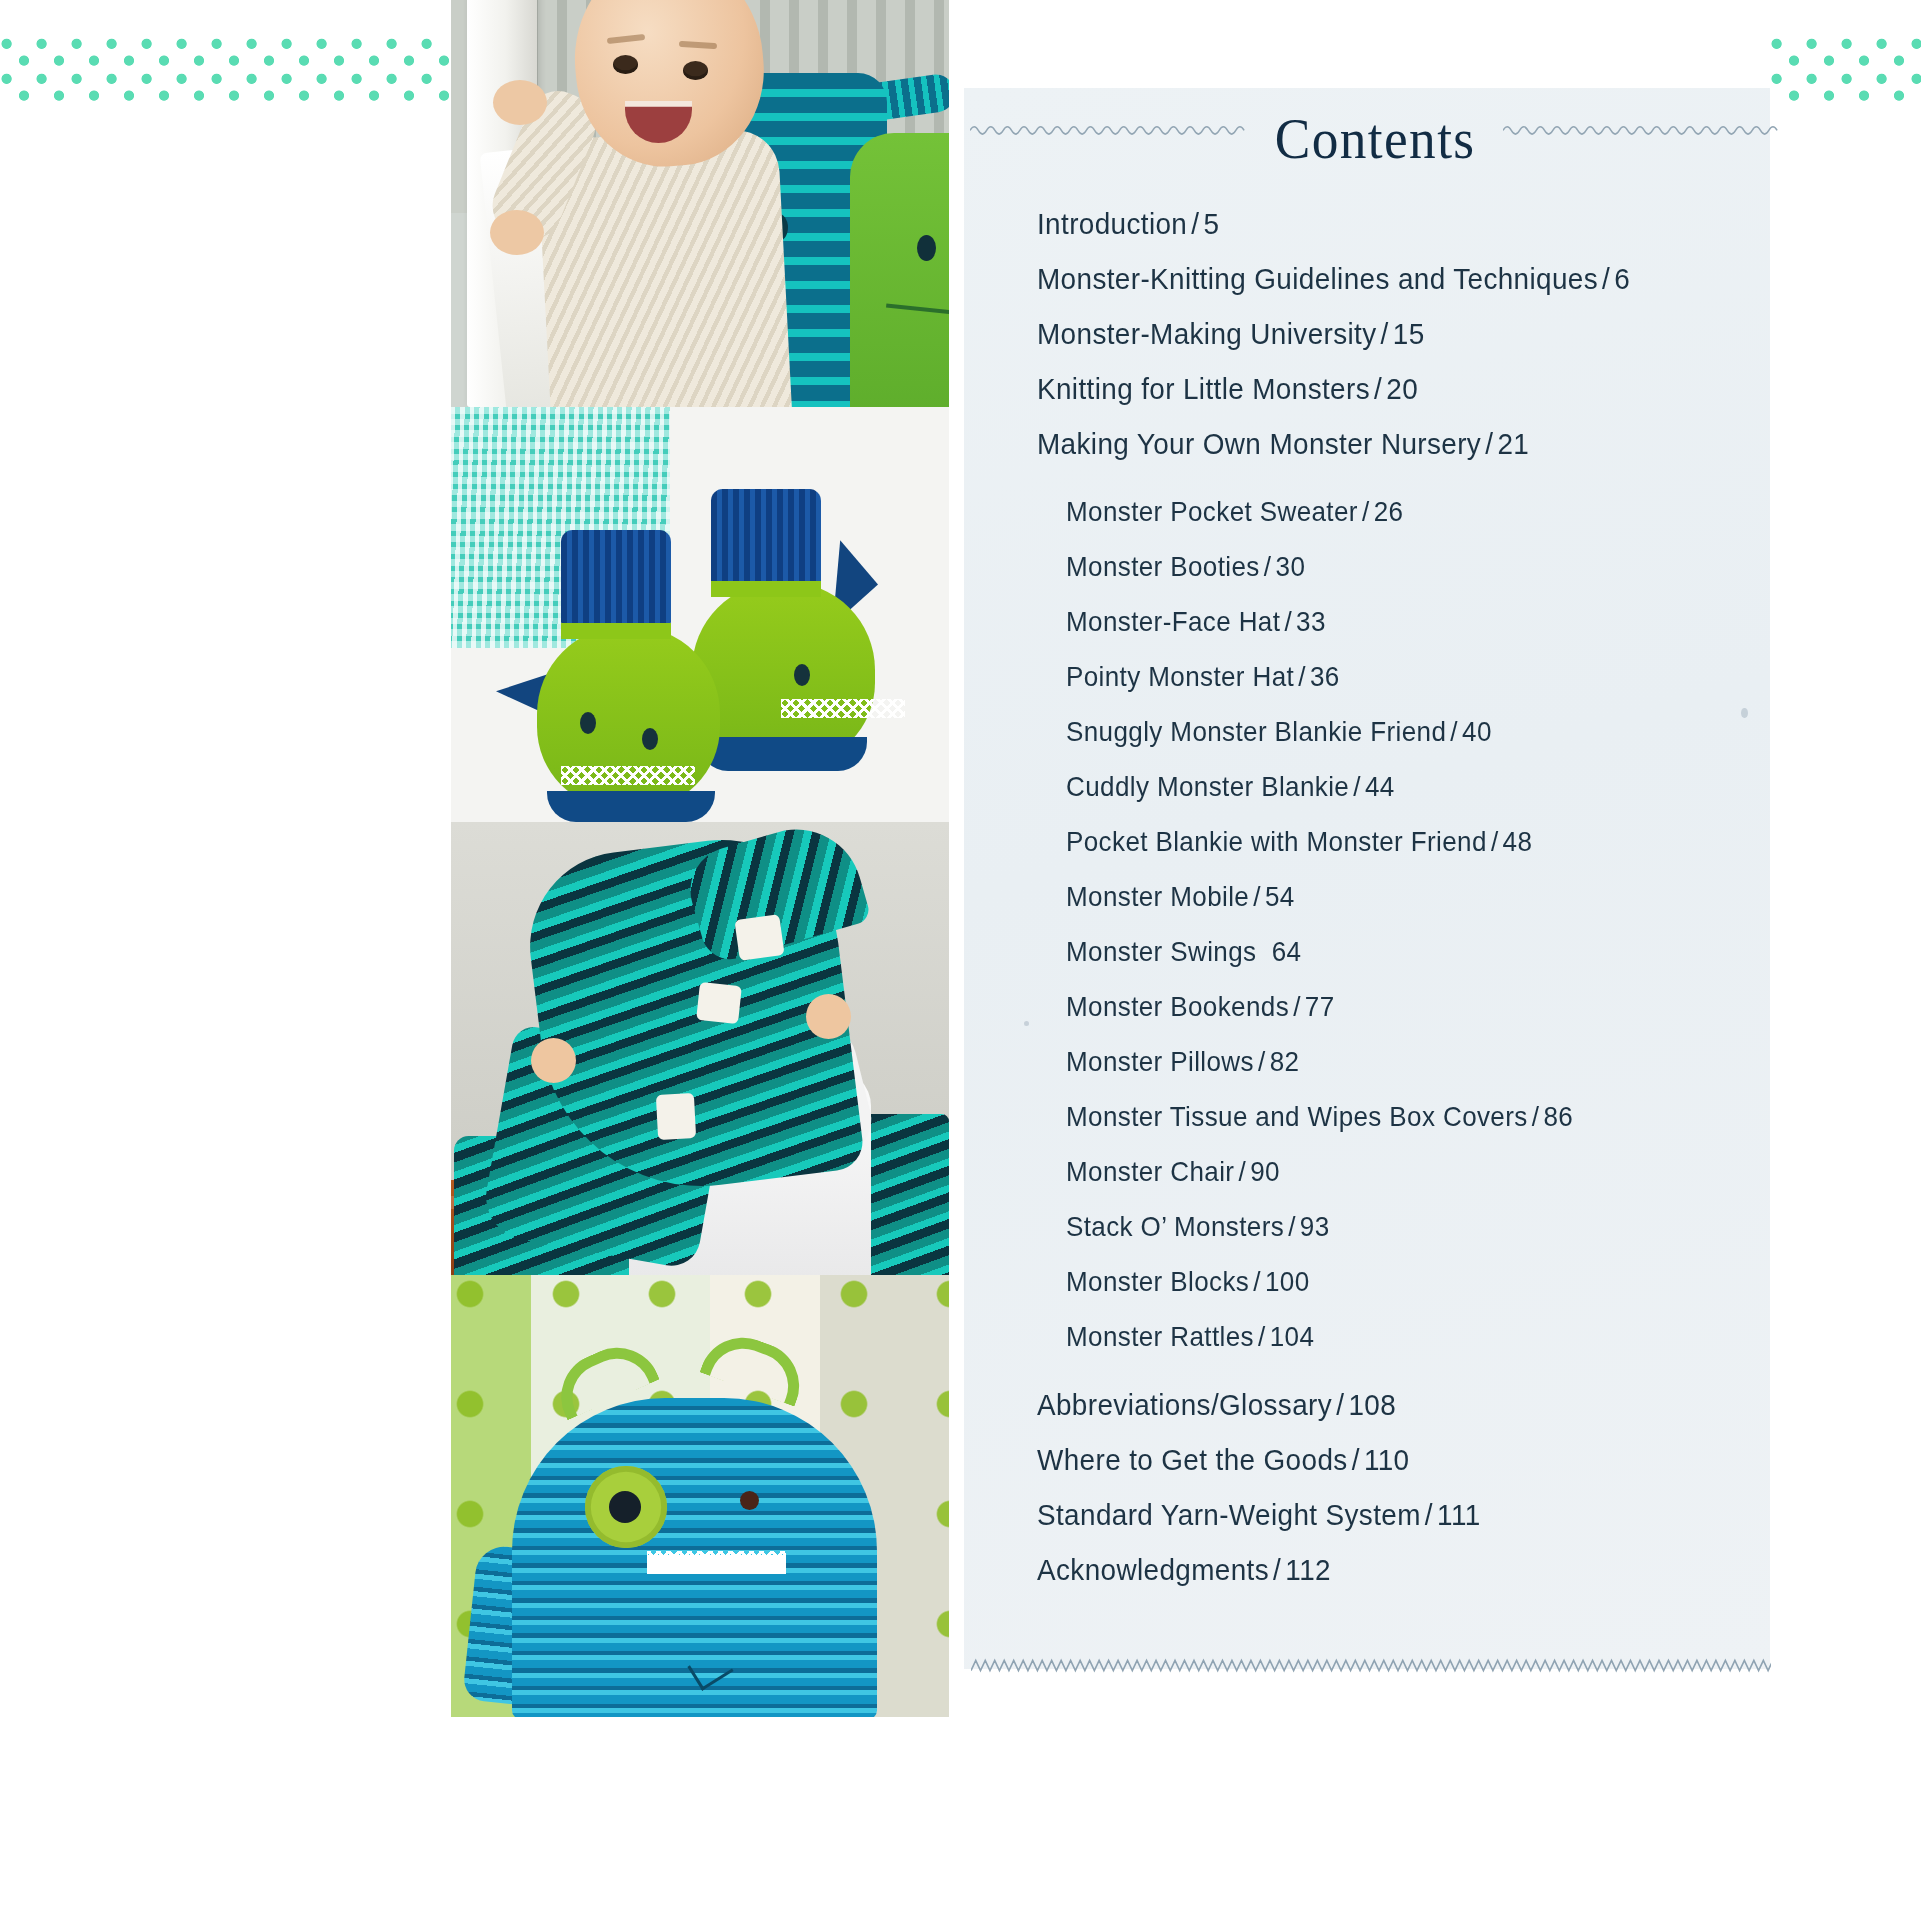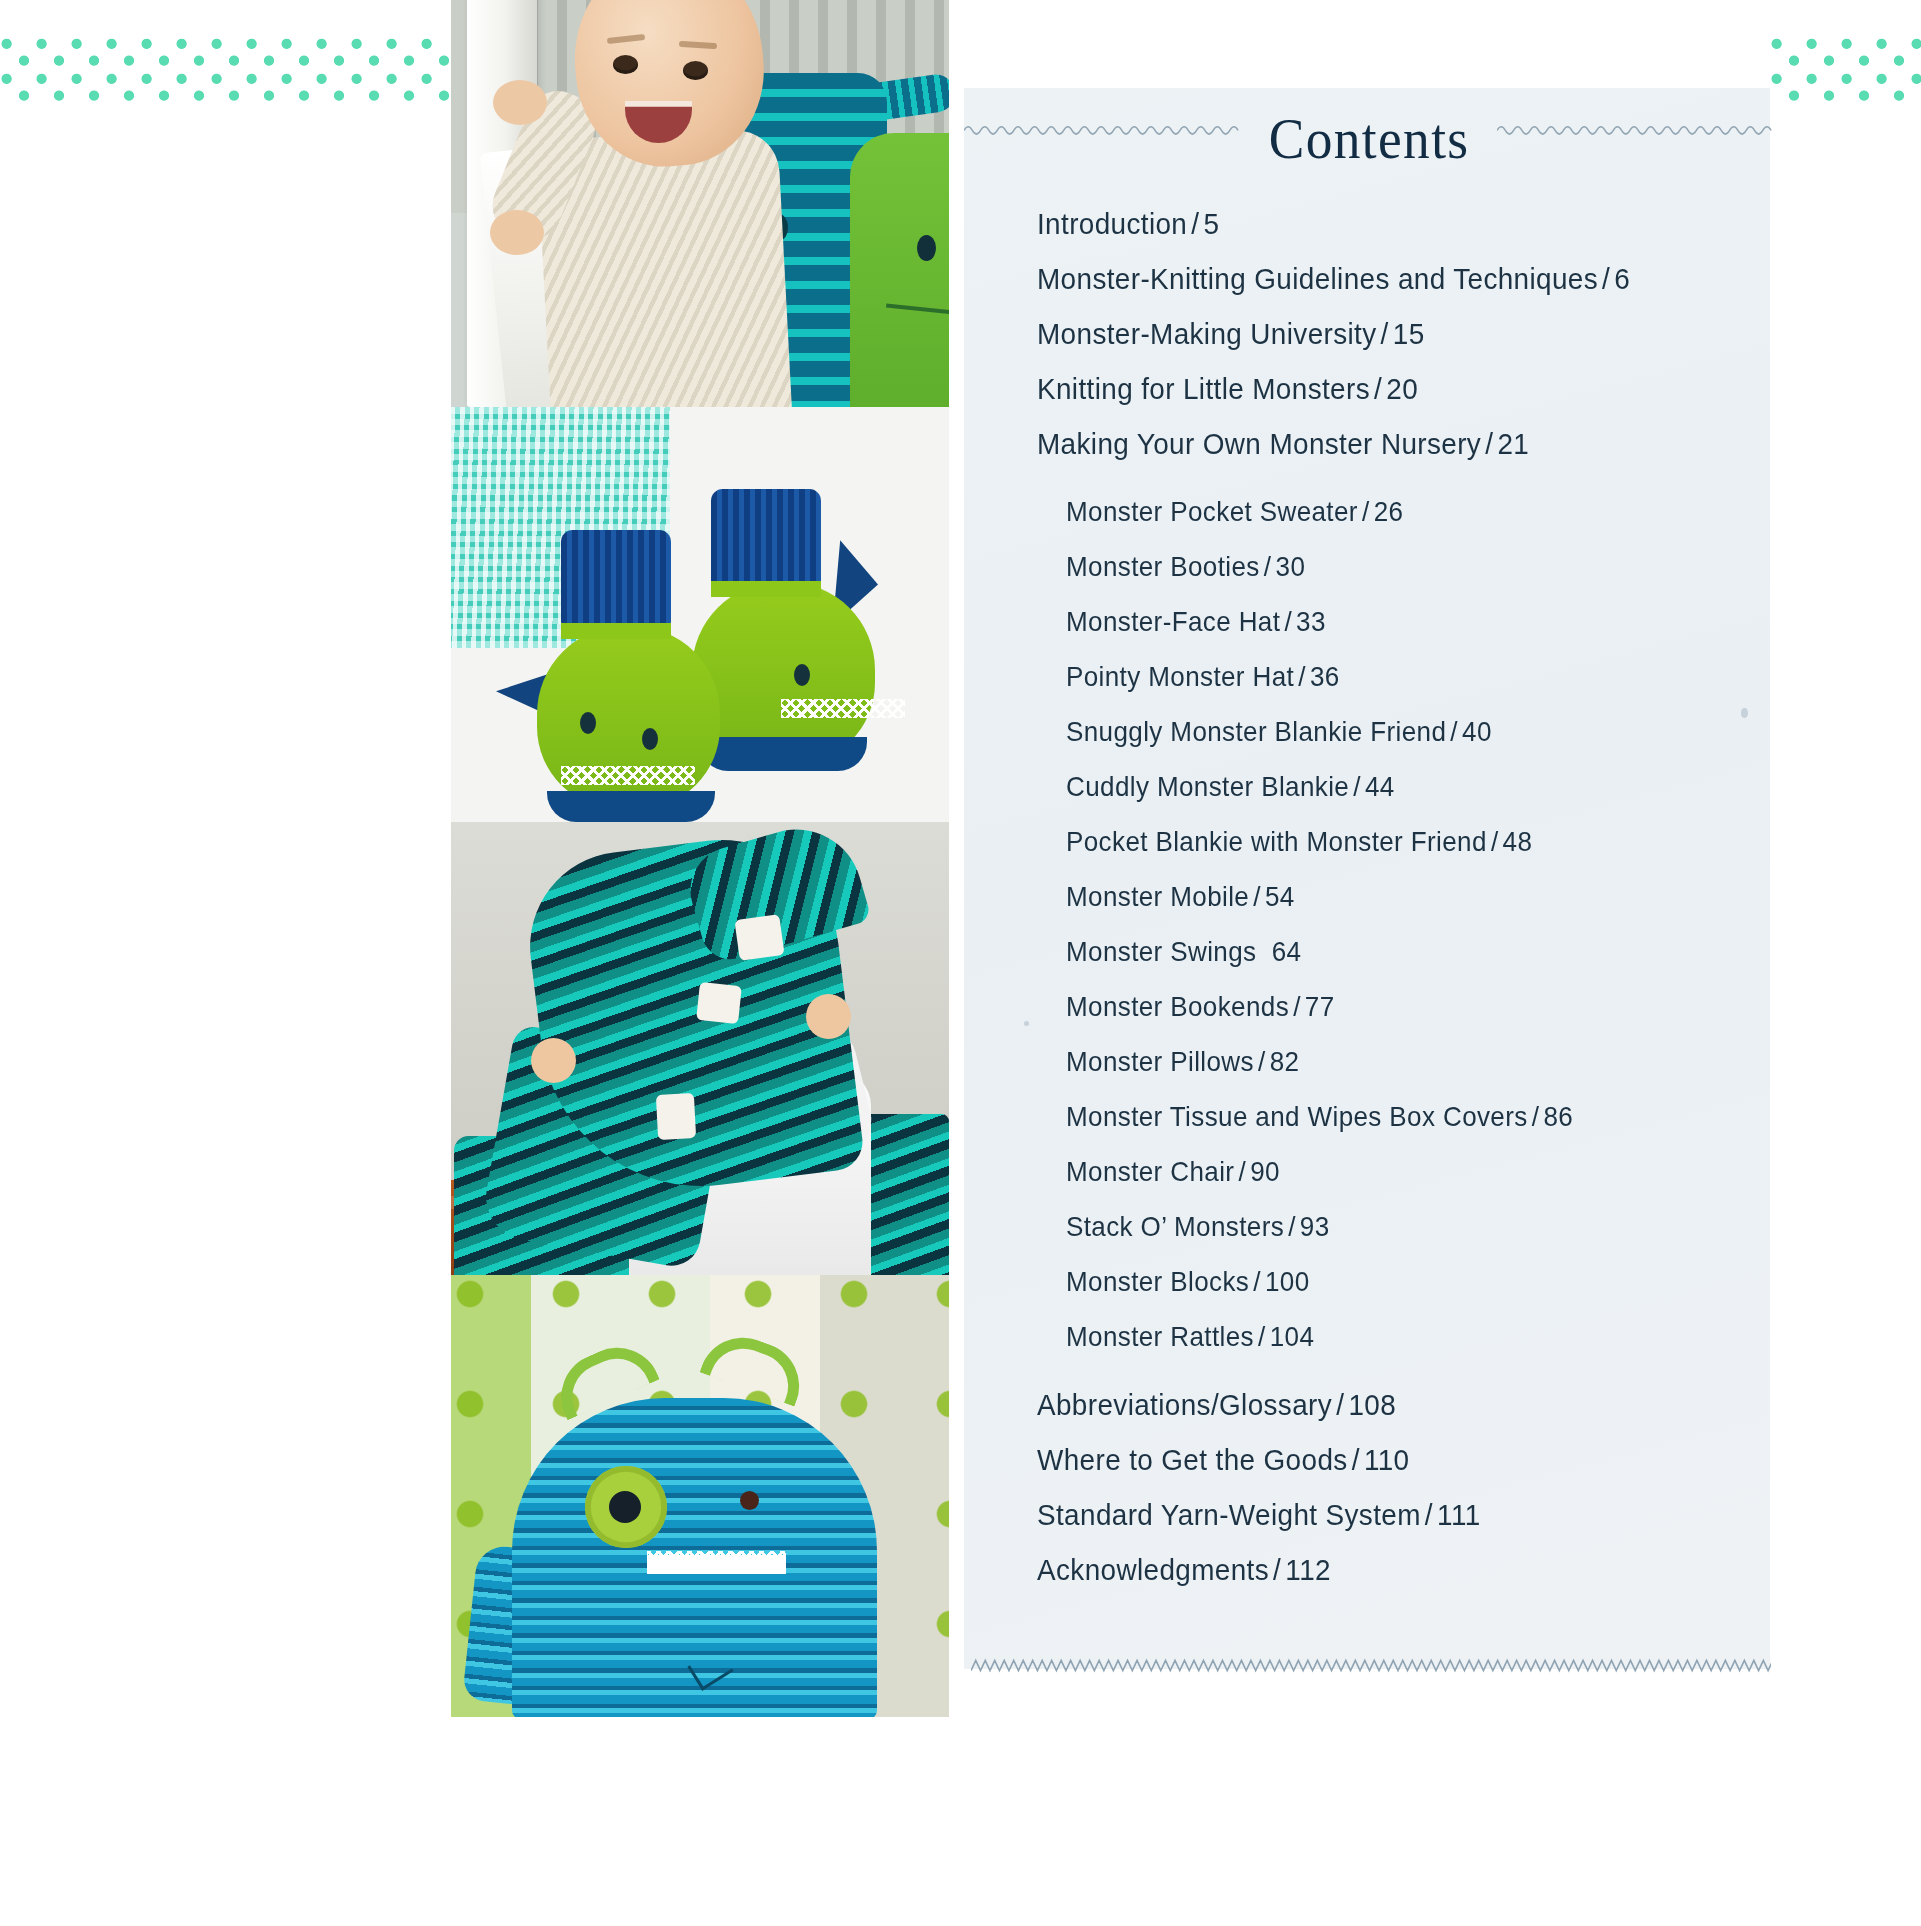--- a/index.html
+++ b/index.html
@@ -368,21 +368,21 @@
   .panel-edge-left {
     position: absolute; left: 961px; top: 88px; width: 7.3px; height: 1581px;
     background: linear-gradient(90deg, rgba(255,255,255,.9), rgba(233,239,243,0));
   }
 
   
   #contents-heading-row {
     position: absolute;
     left: 964px; top: 89px;
     width: 810px; height: 80px;
-    display: flex; align-items: center;
+    display: flex; align-items: center; padding-left: 6px;
   }
   .wave {
     flex: 1 1 auto;
     height: 16px;
     min-width: 29px;
   }
   .wave svg { display: block; width: 100%; height: 16px; }
   #contents-title {
     flex: 0 0 auto;
     padding: 0 19px;

